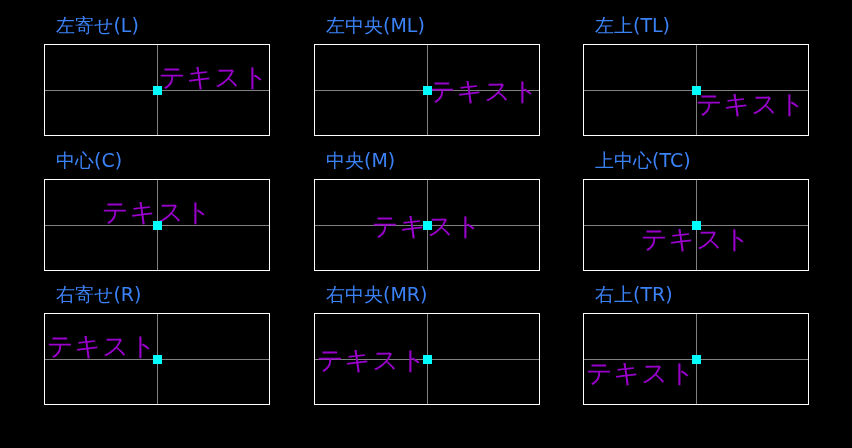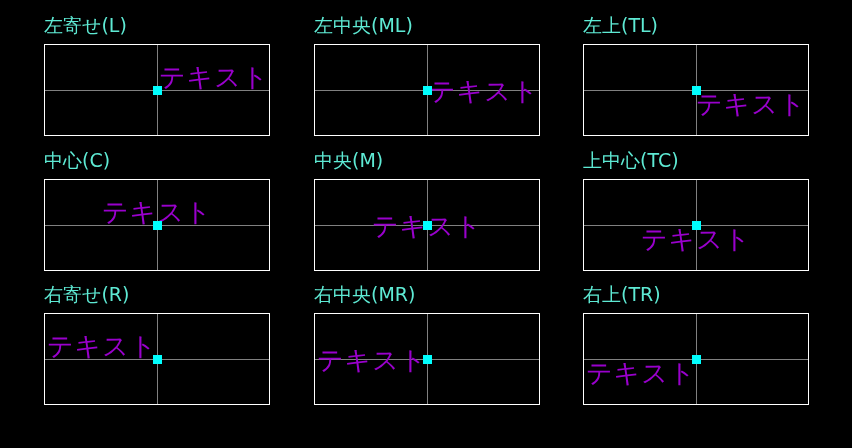--- a/index.html
+++ b/index.html
@@ -1,19 +1,19 @@
 <!DOCTYPE html>
 <html><head>
 <meta charset="utf-8">
 <style>
   html, body { margin: 0; padding: 0; background: #000; }
   body { width: 852px; height: 448px; position: relative; overflow: hidden;
          font-family: "DejaVu Sans", sans-serif; }
   .panel { position: absolute; width: 226px; }
-  .label { position: absolute; left: 0; top: 0; color: #5eead4; font-size: 19px;
+  .label { position: absolute; left: 12px; top: 0; color: #3b82f6; font-size: 19px;
            line-height: 22px; white-space: nowrap; font-family: "DejaVu Sans", sans-serif; }
   .box { position: absolute; left: 0; top: 30px; width: 224px; height: 90px;
          border: 1px solid #ffffff; box-sizing: content-box; }
   .hline { position: absolute; left: 0; right: 0; top: 45px; height: 1px; background: #808080; }
   .vline { position: absolute; top: 0; bottom: 0; left: 112px; width: 1px; background: #808080; }
   .txt { position: absolute; color: #9900cc; font-size: 26px; line-height: 26px;
          white-space: nowrap; letter-spacing: 1px; }
   .marker { position: absolute; width: 9px; height: 9px; background: #00ffff;
             left: 108px; top: 41px; }
   

